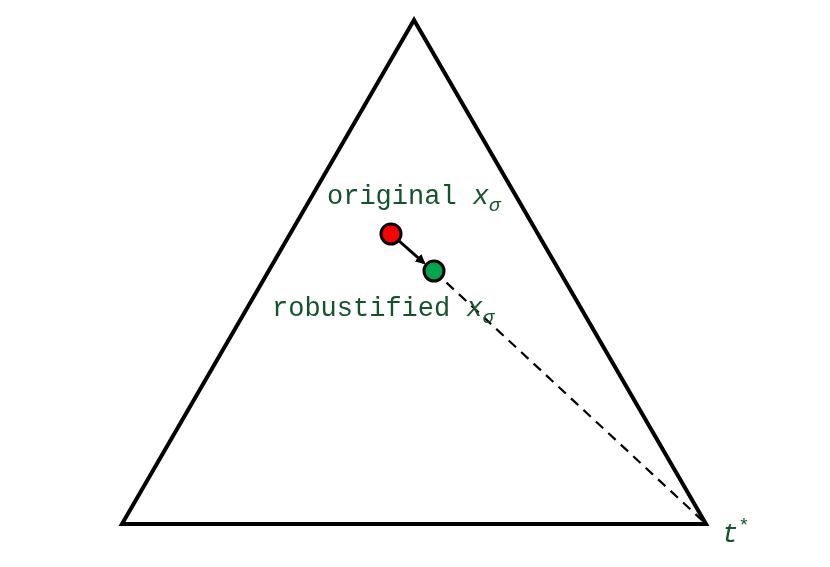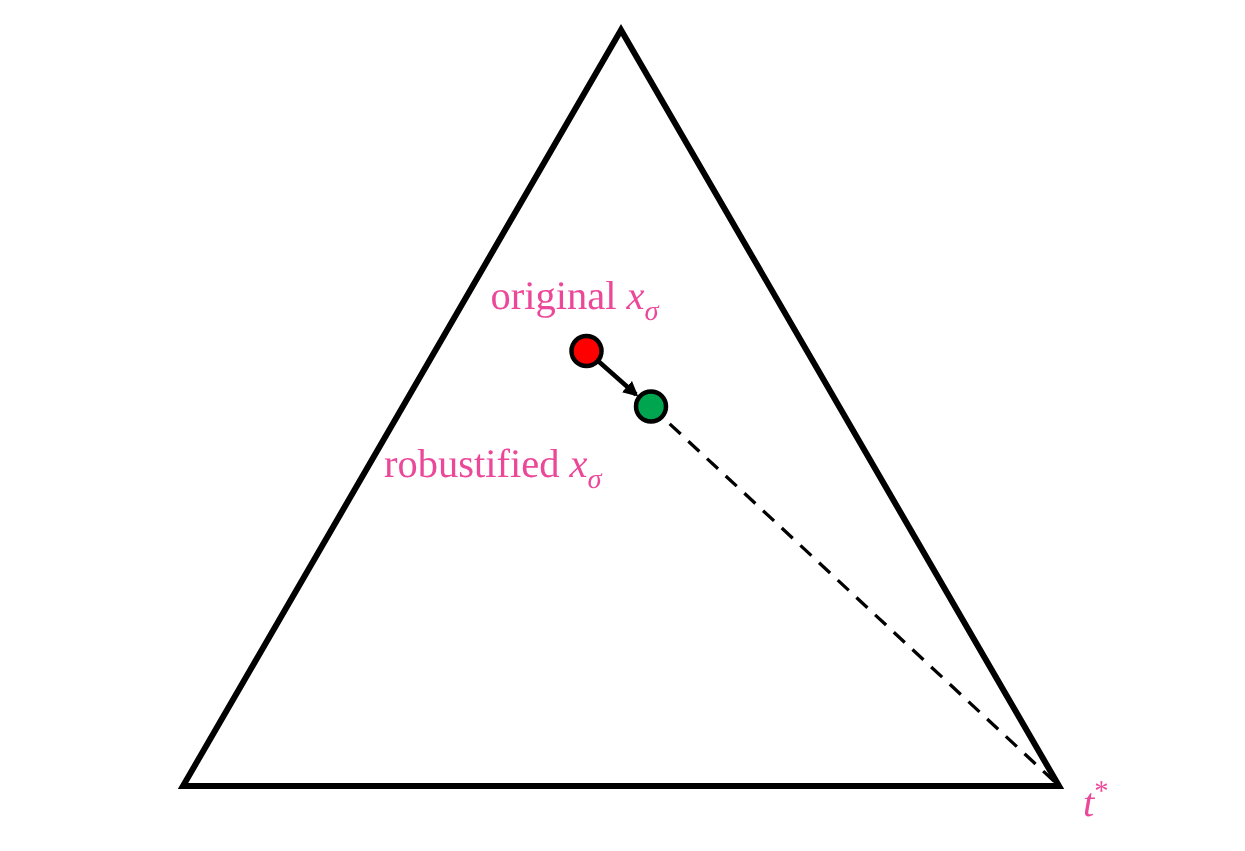--- a/index.html
+++ b/index.html
@@ -1,18 +1,18 @@
 <!DOCTYPE html>
 <html><head>
 <meta charset="utf-8">
 <style>
   html, body { margin:0; padding:0; background:#ffffff; }
   body { width:830px; height:567px; position:relative; overflow:hidden; }
   #canvas { position:absolute; left:0; top:0; width:830px; height:567px; }
-  .lbl { position:absolute; font-family:Liberation Serif, serif; color:#ec4899; white-space:nowrap; font-size:27px; line-height:1; }
+  .lbl { position:absolute; font-family:Liberation Mono, monospace; color:#14532d; white-space:nowrap; font-size:27px; line-height:1; }
   .math { font-style:italic; }
   .sub { font-size:19px; font-style:italic; position:relative; top:7px; }
   .sup { font-size:19px; position:relative; top:-11px; font-style:normal; }
 </style>
 </head>
 <body>
 
 <svg id="canvas" width="830" height="567" viewBox="0 0 830 567" xmlns="http://www.w3.org/2000/svg">
   <defs>
     <marker id="arrowhead" markerWidth="10" markerHeight="10" refX="8" refY="5" orient="auto" markerUnits="userSpaceOnUse">
@@ -23,19 +23,19 @@
   <line x1="434" y1="271" x2="704" y2="522" stroke="#000" stroke-width="2.2" stroke-dasharray="10,7"></line>
   <line x1="398" y1="240" x2="424" y2="263" stroke="#000" stroke-width="3" marker-end="url(#arrowhead)"></line>
   <circle cx="391" cy="234" r="10" fill="#ff0000" stroke="#000" stroke-width="3"></circle>
   <circle cx="434" cy="271" r="10" fill="#00a550" stroke="#000" stroke-width="3"></circle>
 </svg>
 
 <div class="lbl" style="left:327px; top:184px;">
   <span>original </span><span class="math">x</span><span class="sub">σ</span>
 </div>
 
-<div class="lbl" style="left:256px; top:296px;">
+<div class="lbl" style="left:272px; top:296px;">
   <span>robustified </span><span class="math">x</span><span class="sub">σ</span>
 </div>
 
 <div class="lbl" style="left:722px; top:522px;">
   <span class="math">t</span><span class="sup">*</span>
 </div>
 
 </body></html>

